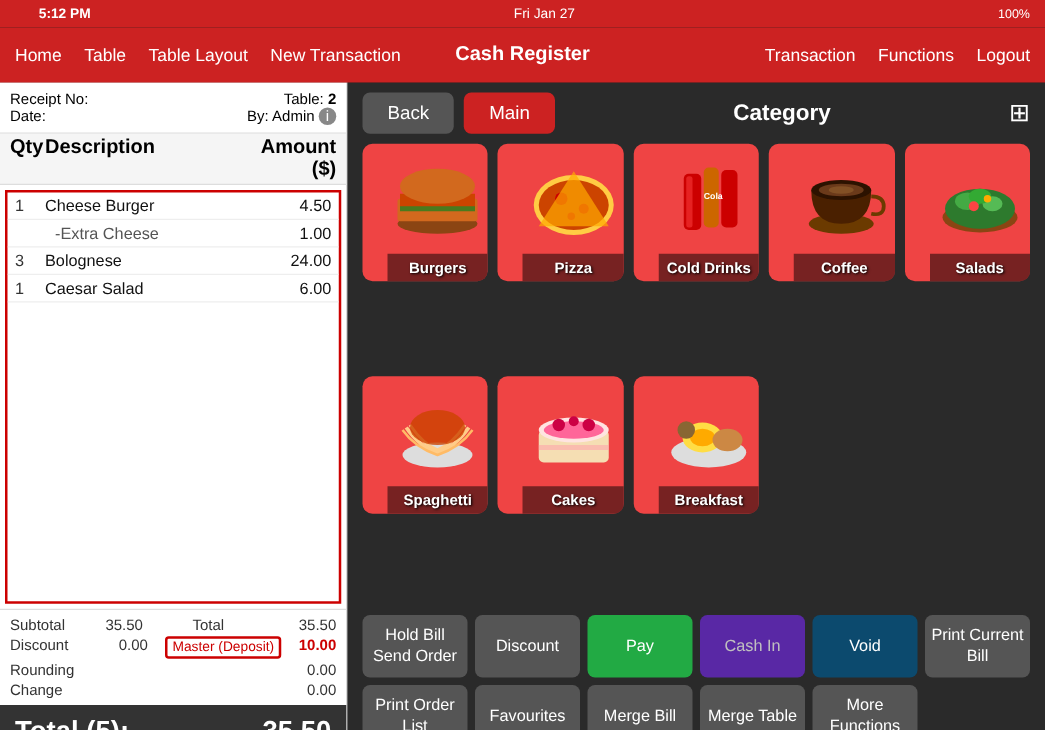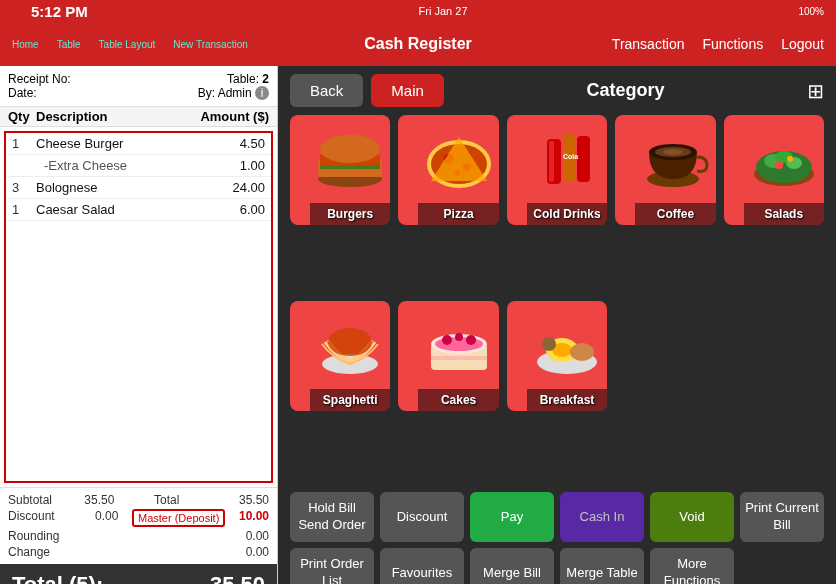--- a/index.html
+++ b/index.html
@@ -13,22 +13,22 @@
       align-items: center;
       padding: 0 12px;
       justify-content: space-between;
     }
     .top-bar-nav {
       display: flex;
       align-items: center;
       gap: 18px;
     }
     .top-bar-nav span {
-      color: #5eead4;
-      font-size: 10px;
+      color: #ffffff;
+      font-size: 14px;
       cursor: pointer;
     }
     .top-bar-title {
       color: white;
       font-size: 16px;
       font-weight: 600;
       position: absolute;
       left: 50%;
       transform: translateX(-50%);
     }
@@ -68,21 +68,21 @@
       display: flex;
       justify-content: space-between;
     }
     .receipt-header-row span { font-size: 12px; }
 
     .receipt-table-header {
       display: flex;
       padding: 2px 8px;
       background: #f5f5f5;
       border-bottom: 1px solid #ddd;
-      font-size: 13px;
+      font-size: 16px;
       font-weight: 600;
     }
     .receipt-table-header .col-qty { width: 28px; }
     .receipt-table-header .col-desc { flex: 1; }
     .receipt-table-header .col-amt { width: 70px; text-align: right; }
 
     .receipt-items {
       flex: 1;
       overflow-y: auto;
       border: 2px solid #cc0000;
@@ -240,40 +240,40 @@
       font-weight: 500;
       cursor: pointer;
       height: 50px;
       display: flex;
       align-items: center;
       justify-content: center;
       text-align: center;
       line-height: 1.3;
     }
     .action-btn.green { background: #22aa44; }
-    .action-btn.red { background: #4d7c0f; }
+    .action-btn.red { background: #0c4a6e; }
     .action-btn.gray-disabled { background: #6d28d9; opacity: 0.7; }
     .info-icon {
       display: inline-block;
       background: #888;
       color: white;
       border-radius: 50%;
       width: 14px;
       height: 14px;
       font-size: 10px;
       text-align: center;
       line-height: 14px;
       cursor: pointer;
     }
   </style>
 </head>
 <body>
 
 <div style="background:#cc2222; height:22px; display:flex; align-items:center; padding:0 12px; justify-content:space-between;">
-  <span style="color:white; font-size:15px; font-weight:600;padding-left:19px;">5:12 PM</span>
+  <span style="color:white; font-size:11px; font-weight:600;padding-left:19px;">5:12 PM</span>
   <span style="color:white; font-size:11px;">Fri Jan 27</span>
   <span style="color:white; font-size:10px;">100%</span>
 </div>
 
 <div class="top-bar" style="position:relative;">
   <div class="top-bar-nav">
     <span>Home</span>
     <span>Table</span>
     <span>Table Layout</span>
     <span>New Transaction</span>

